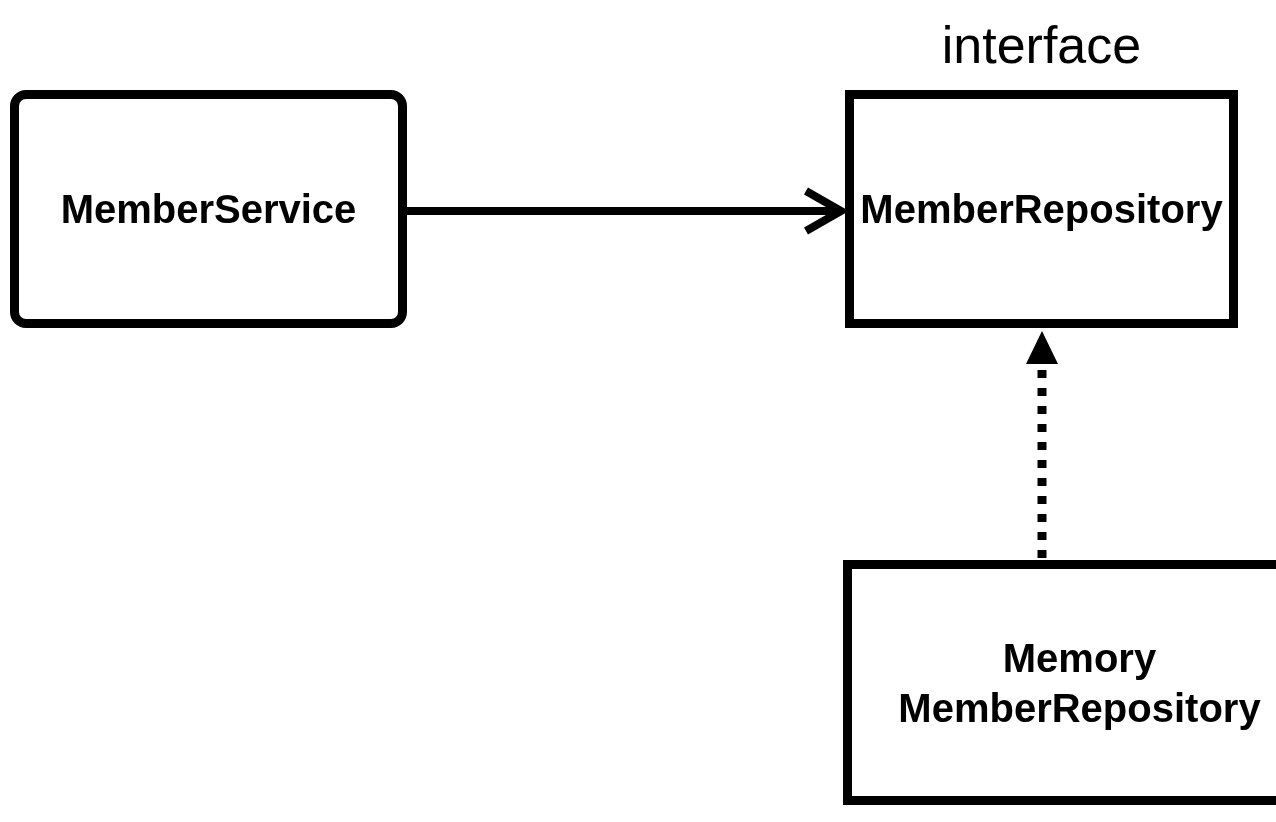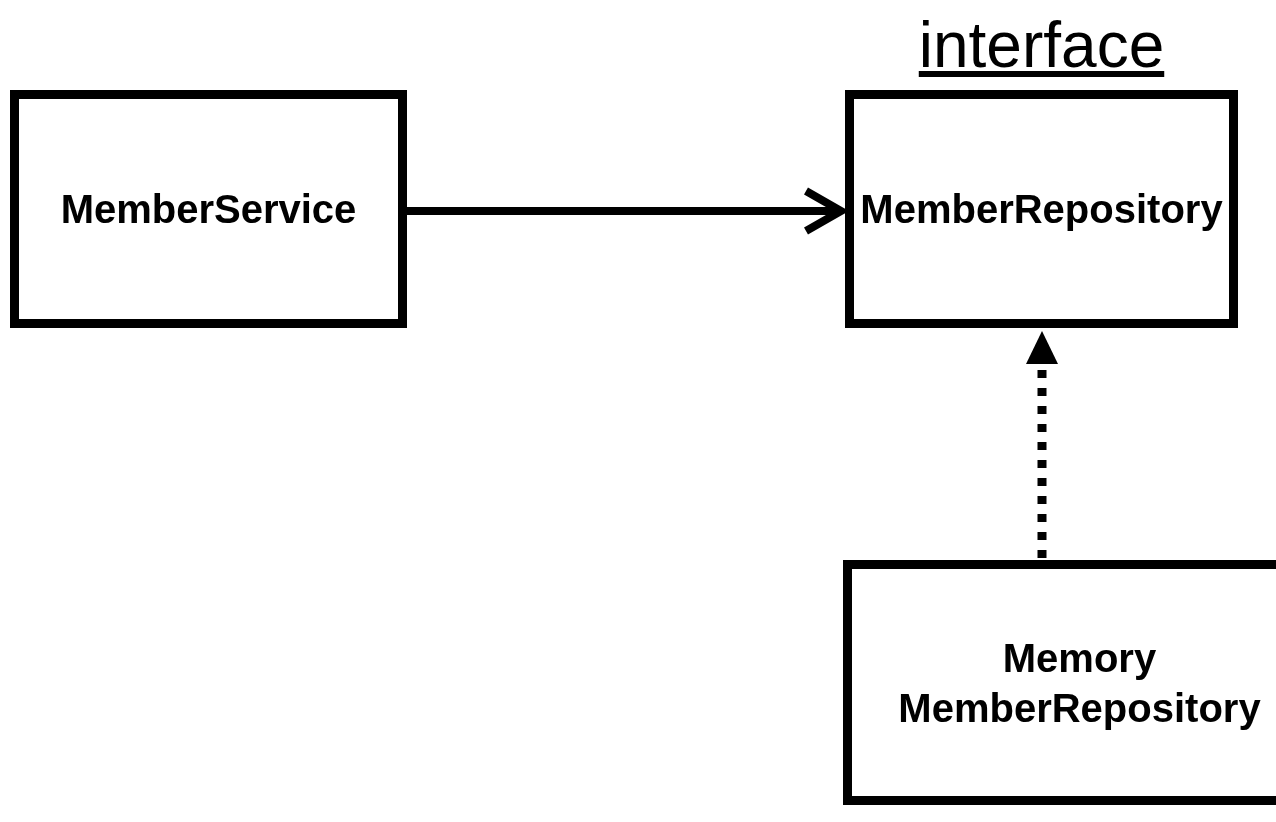--- a/index.html
+++ b/index.html
@@ -26,36 +26,35 @@
     justify-content: center;
     text-align: center;
   }
   .node-label {
     font-weight: 700;
     font-size: 40px;
     line-height: 50px;
     color: #000000;
     white-space: nowrap;
   }
-  #node-member-service   { left: 10px;  top: 90px;  width: 397px; height: 238px; }
+  #node-member-service   { left: 10px;  top: 90px;  width: 397px; height: 238px; border-radius: 16px; }
   #node-member-repository{ left: 845px; top: 90px;  width: 393px; height: 238px; }
   #node-memory-member-repository { left: 843px; top: 560px; width: 473px; height: 245px; }
   .stereotype-label {
     position: absolute;
     left: 845px;
     top: 2px;
     width: 393px;
     height: 86px;
-    font-size: 64px;
+    font-size: 52px;
     font-weight: 400;
     line-height: 86px;
     color: #000000;
     text-align: center;
     white-space: nowrap;
-    text-decoration: underline;
   }
   .arrow-layer {
     position: absolute;
     left: 0;
     top: 0;
     width: 1276px;
     height: 822px;
     pointer-events: none;
   }
 </style>

